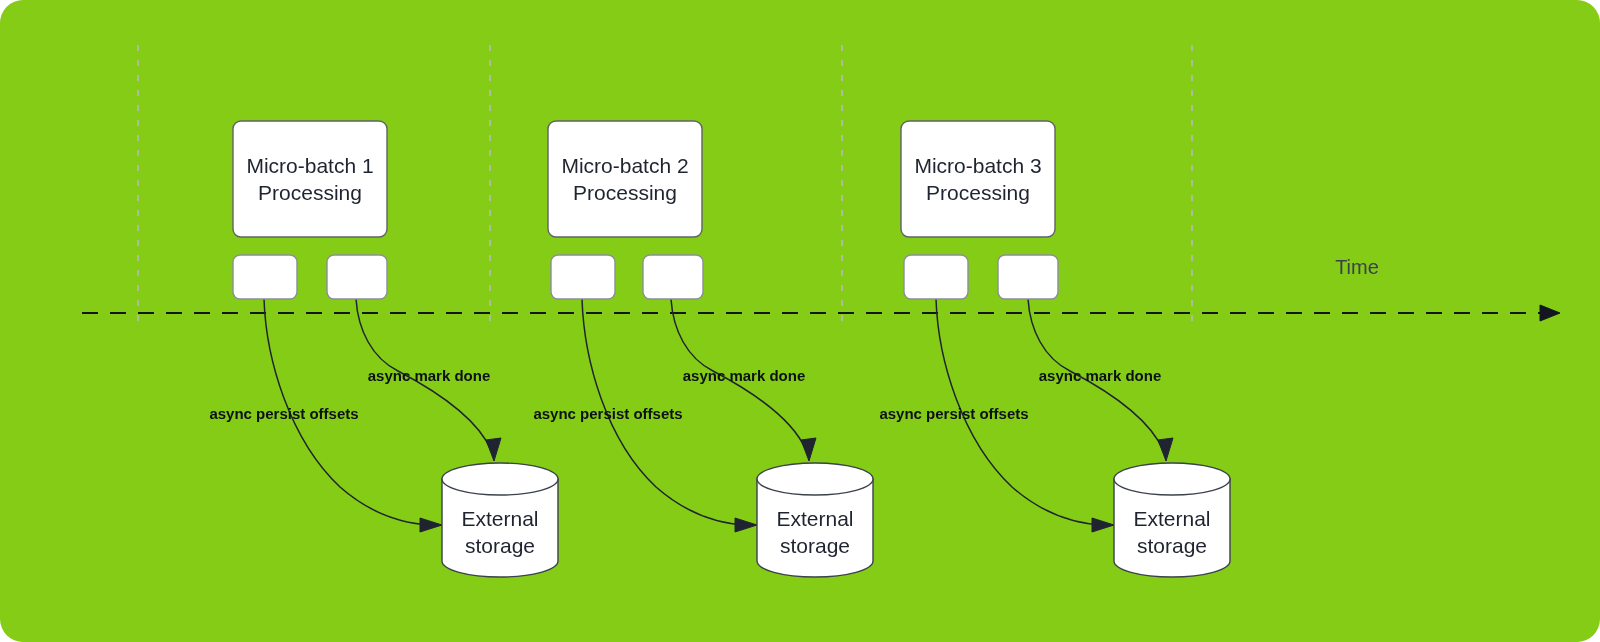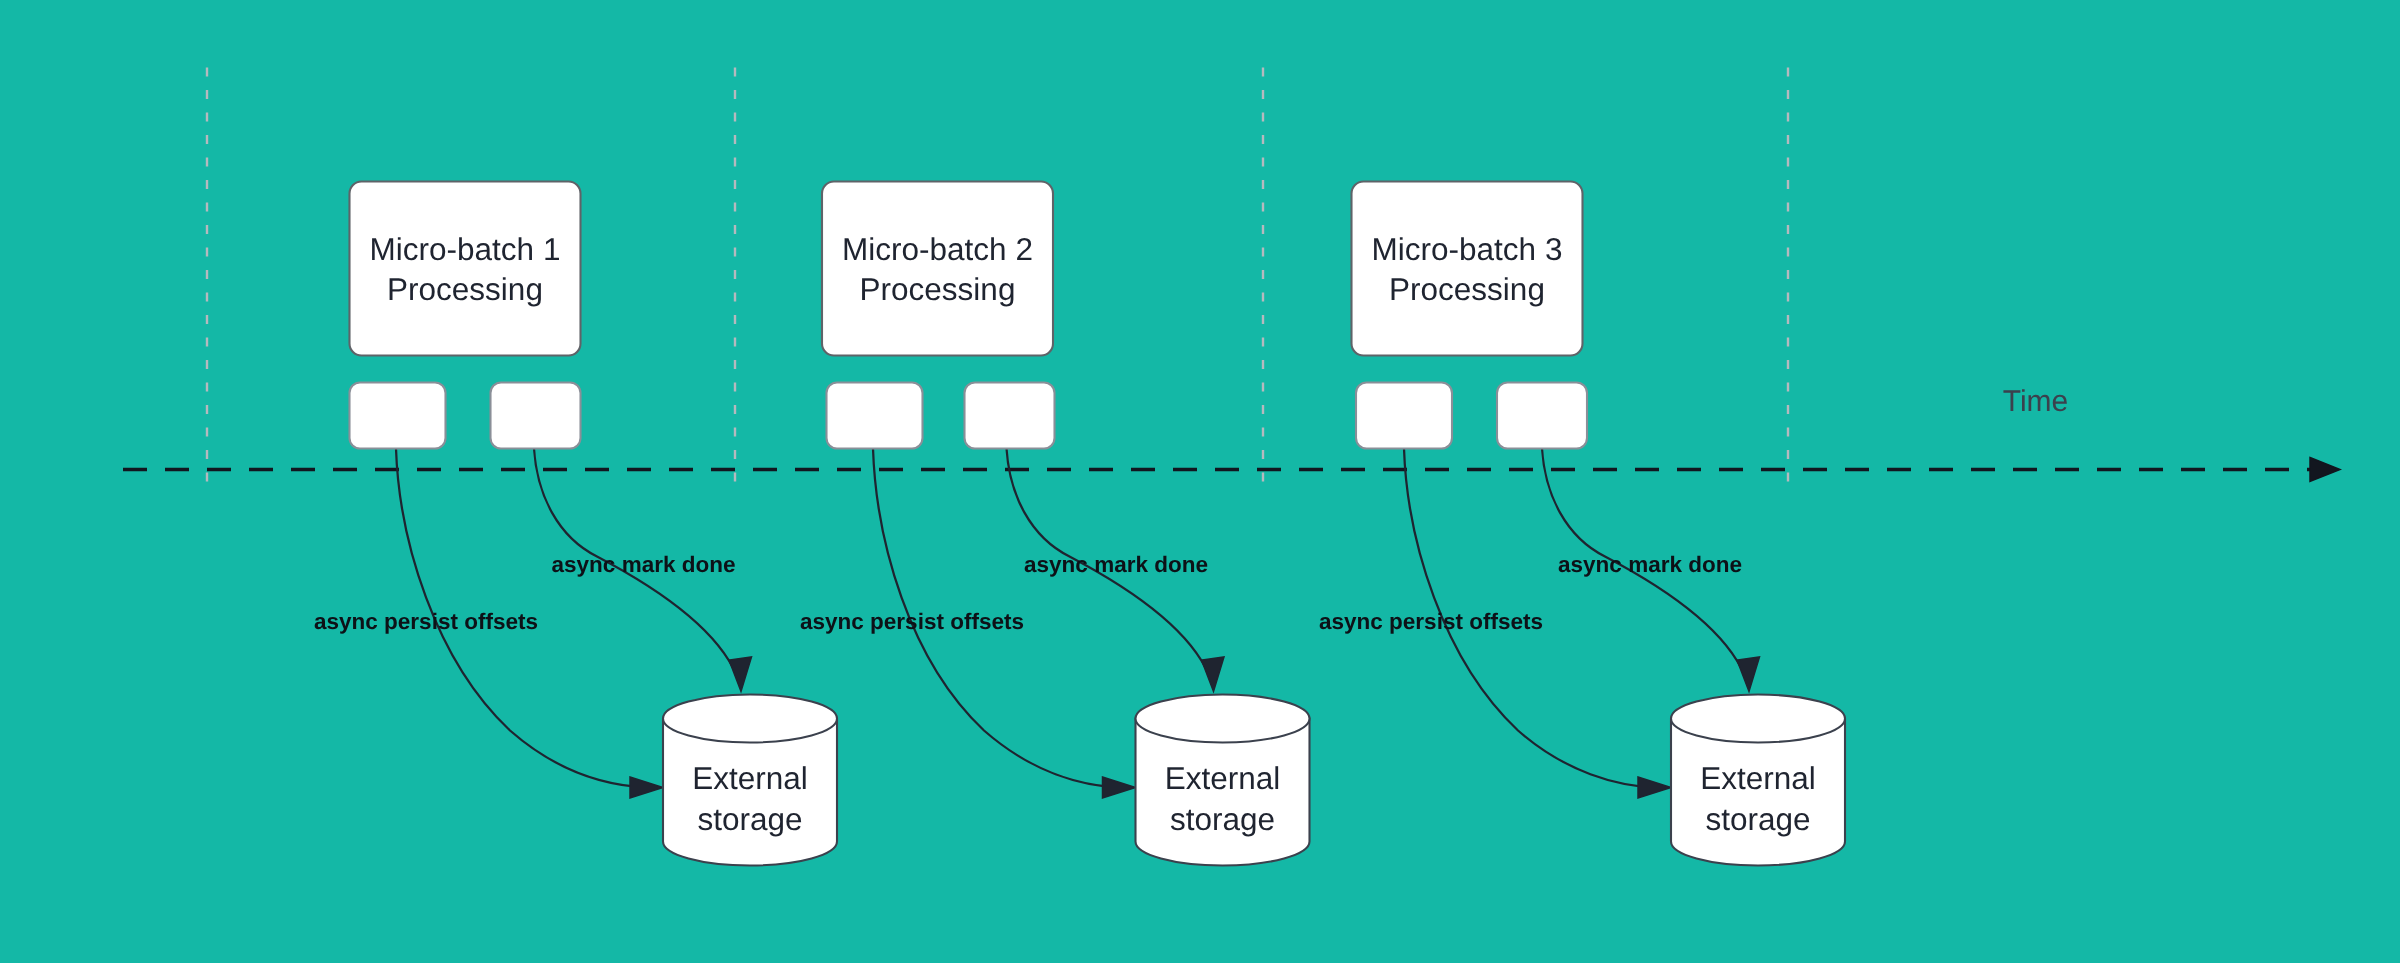--- a/index.html
+++ b/index.html
@@ -8,22 +8,23 @@
     background: #ffffff;
   }
   body {
     font-family: "Liberation Sans", sans-serif;
     -webkit-font-smoothing: antialiased;
   }
   #canvas {
     position: relative;
     width: 1600px;
     height: 642px;
-    background: #14b8a6;
+    background: #84cc16;
     overflow: hidden;
+    border-radius: 23px;
   }
   #diagram-svg {
     position: absolute;
     left: 0;
     top: 0;
     width: 1600px;
     height: 642px;
   }
   .node-label {
     font-family: "Liberation Sans", sans-serif;

